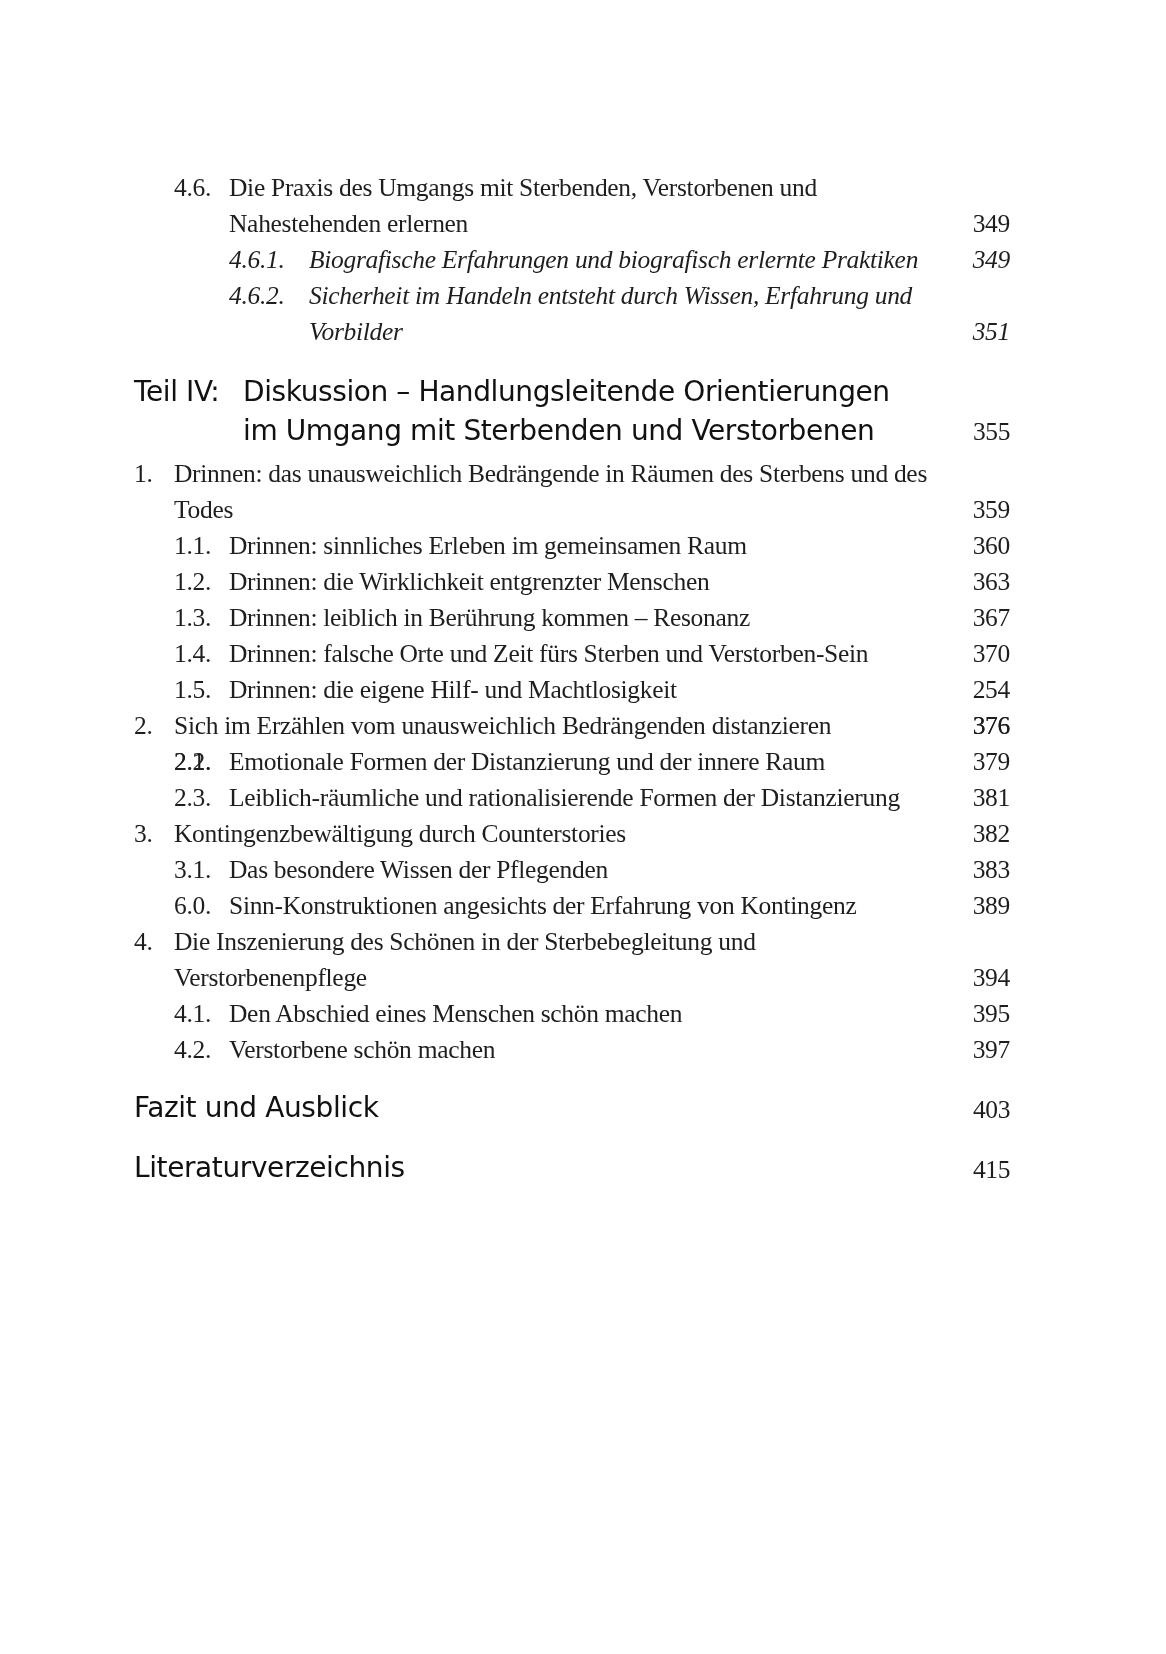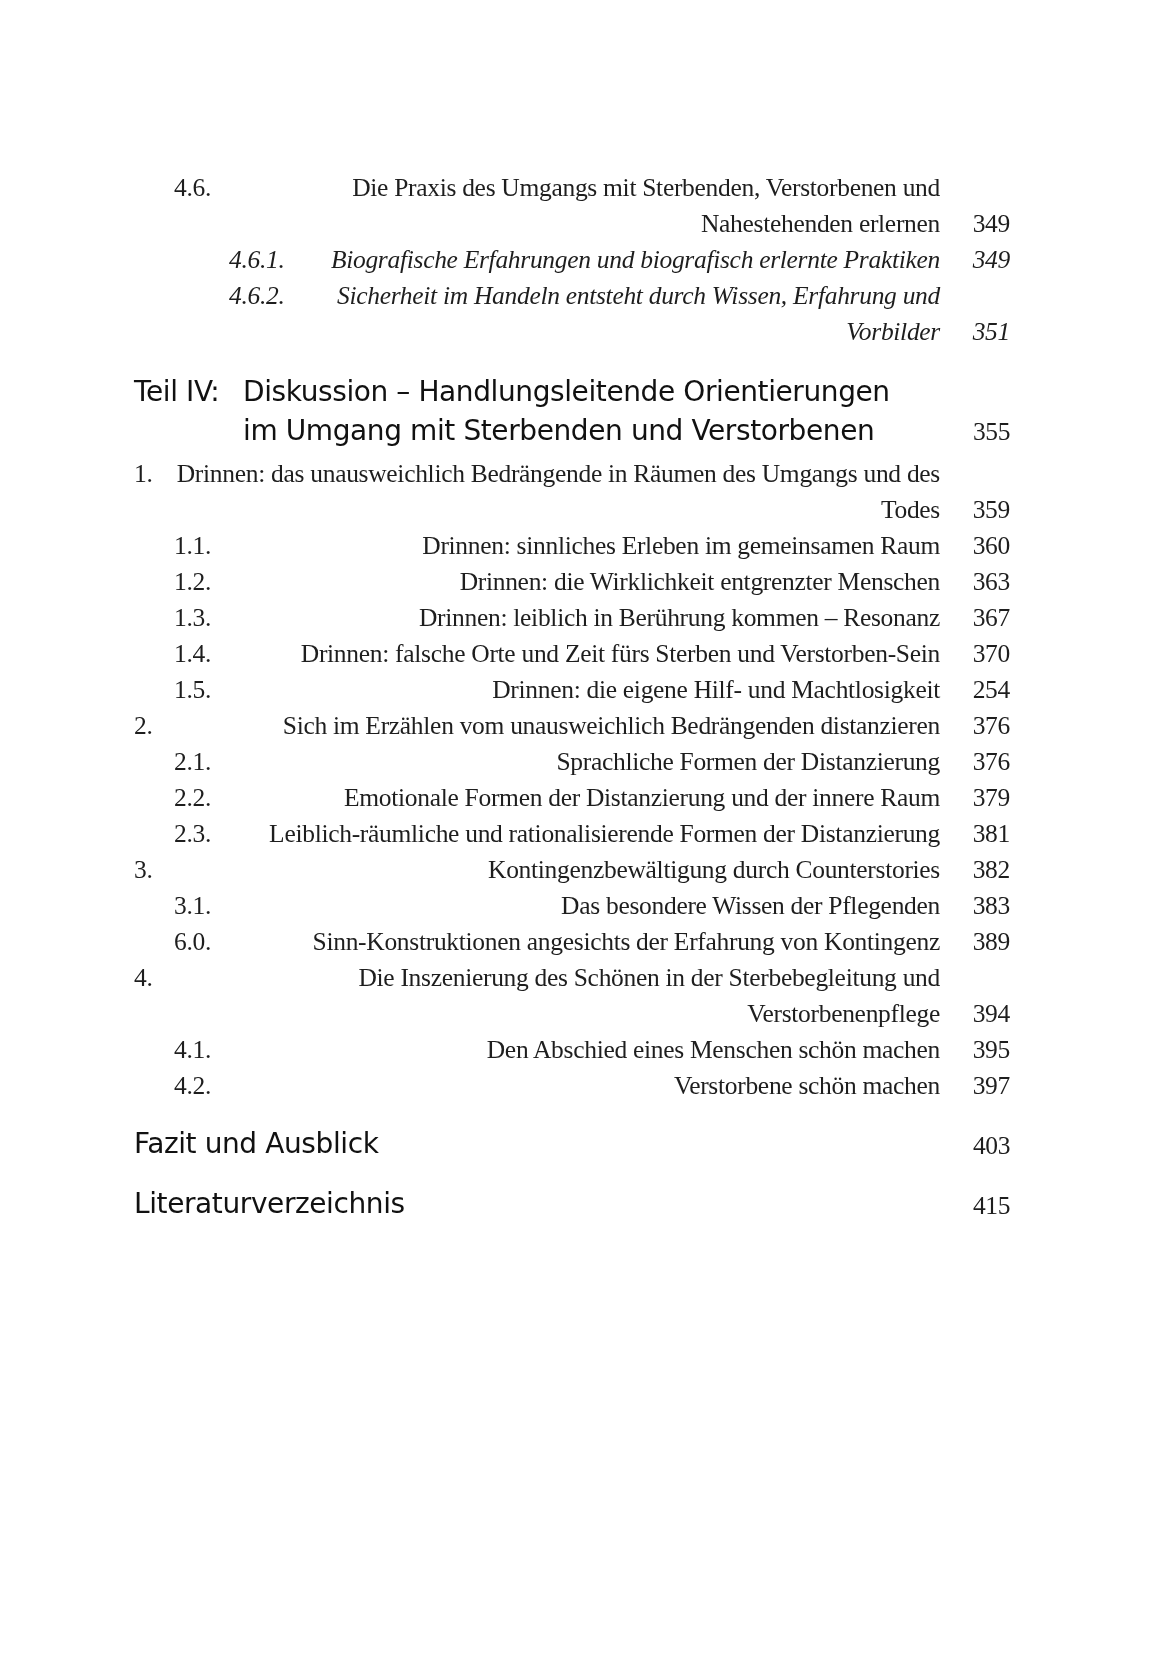--- a/index.html
+++ b/index.html
@@ -33,21 +33,20 @@
       font-size: 25.5px;
       line-height: 36px;
       letter-spacing: -0.3px;
     }
     .row .num {
       position: absolute;
       top: 0;
     }
     .row .text {
       display: block;
-      text-align: right;
     }
     .row .page-no {
       position: absolute;
       right: 0;
       bottom: 0;
       text-align: center;
     }
     
     .lvl2 .num { left: 40px; }
     .lvl2 .text { margin-left: 95px; margin-right: 70px; }
@@ -124,21 +123,21 @@
     </div>
 
     <div class="part">
       <span class="num">Teil IV:</span>
       <span class="text">Diskussion – Handlungsleitende Orientierungen im Umgang mit Sterbenden und Verstorbenen</span>
       <span class="page-no">355</span>
     </div>
 
     <div class="row lvl1">
       <span class="num">1.</span>
-      <span class="text">Drinnen: das unausweichlich Bedrängende in Räumen des Umgangs und des Todes</span>
+      <span class="text">Drinnen: das unausweichlich Bedrängende in Räumen des Sterbens und des Todes</span>
       <span class="page-no">359</span>
     </div>
     <div class="row lvl2">
       <span class="num">1.1.</span>
       <span class="text">Drinnen: sinnliches Erleben im gemeinsamen Raum</span>
       <span class="page-no">360</span>
     </div>
     <div class="row lvl2">
       <span class="num">1.2.</span>
       <span class="text">Drinnen: die Wirklichkeit entgrenzter Menschen</span>
@@ -160,21 +159,20 @@
       <span class="page-no">254</span>
     </div>
 
     <div class="row lvl1">
       <span class="num">2.</span>
       <span class="text">Sich im Erzählen vom unausweichlich Bedrängenden distanzieren</span>
       <span class="page-no">376</span>
     </div>
     <div class="row lvl2">
       <span class="num">2.1.</span>
-      <span class="text">Sprachliche Formen der Distanzierung</span>
       <span class="page-no">376</span>
     </div>
     <div class="row lvl2">
       <span class="num">2.2.</span>
       <span class="text">Emotionale Formen der Distanzierung und der innere Raum</span>
       <span class="page-no">379</span>
     </div>
     <div class="row lvl2">
       <span class="num">2.3.</span>
       <span class="text">Leiblich-räumliche und rationalisierende Formen der Distanzierung</span>

